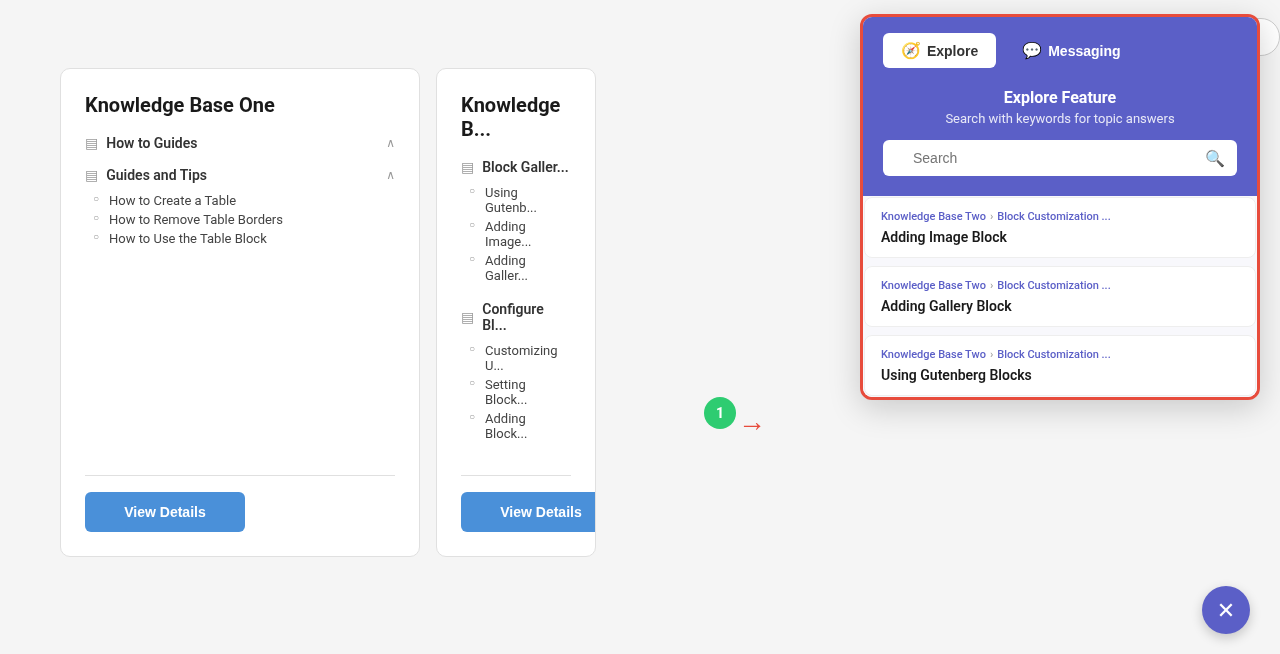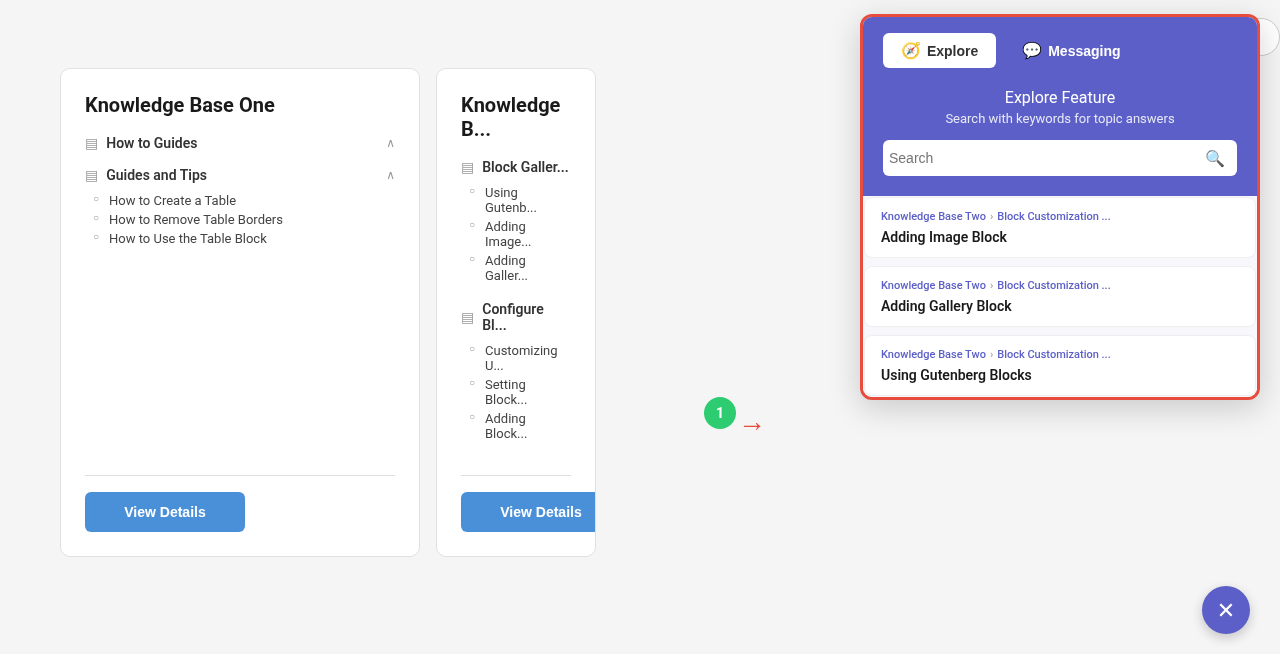--- a/index.html
+++ b/index.html
@@ -187,36 +187,36 @@
     .widget-tab.inactive {
       background: transparent;
       color: #fff;
     }
     .tab-icon {
       font-size: 16px;
     }
     .widget-explore-title {
       color: #fff;
       font-size: 16px;
-      font-weight: 400;
+      font-weight: 700;
       text-align: center;
       margin-bottom: 4px;
     }
     .widget-explore-subtitle {
       color: rgba(255,255,255,0.85);
       font-size: 13px;
       text-align: center;
       margin-bottom: 14px;
     }
     .widget-search-wrap {
       position: relative;
     }
     .widget-search-input {
       width: 100%;
-      padding: 10px 40px 10px 6px;
+      padding: 10px 40px 10px 30px;
       border-radius: 6px;
       border: none;
       font-size: 14px;
       outline: none;
       color: #0f172a;
     }
     .widget-search-icon {
       position: absolute;
       right: 12px;
       top: 50%;

